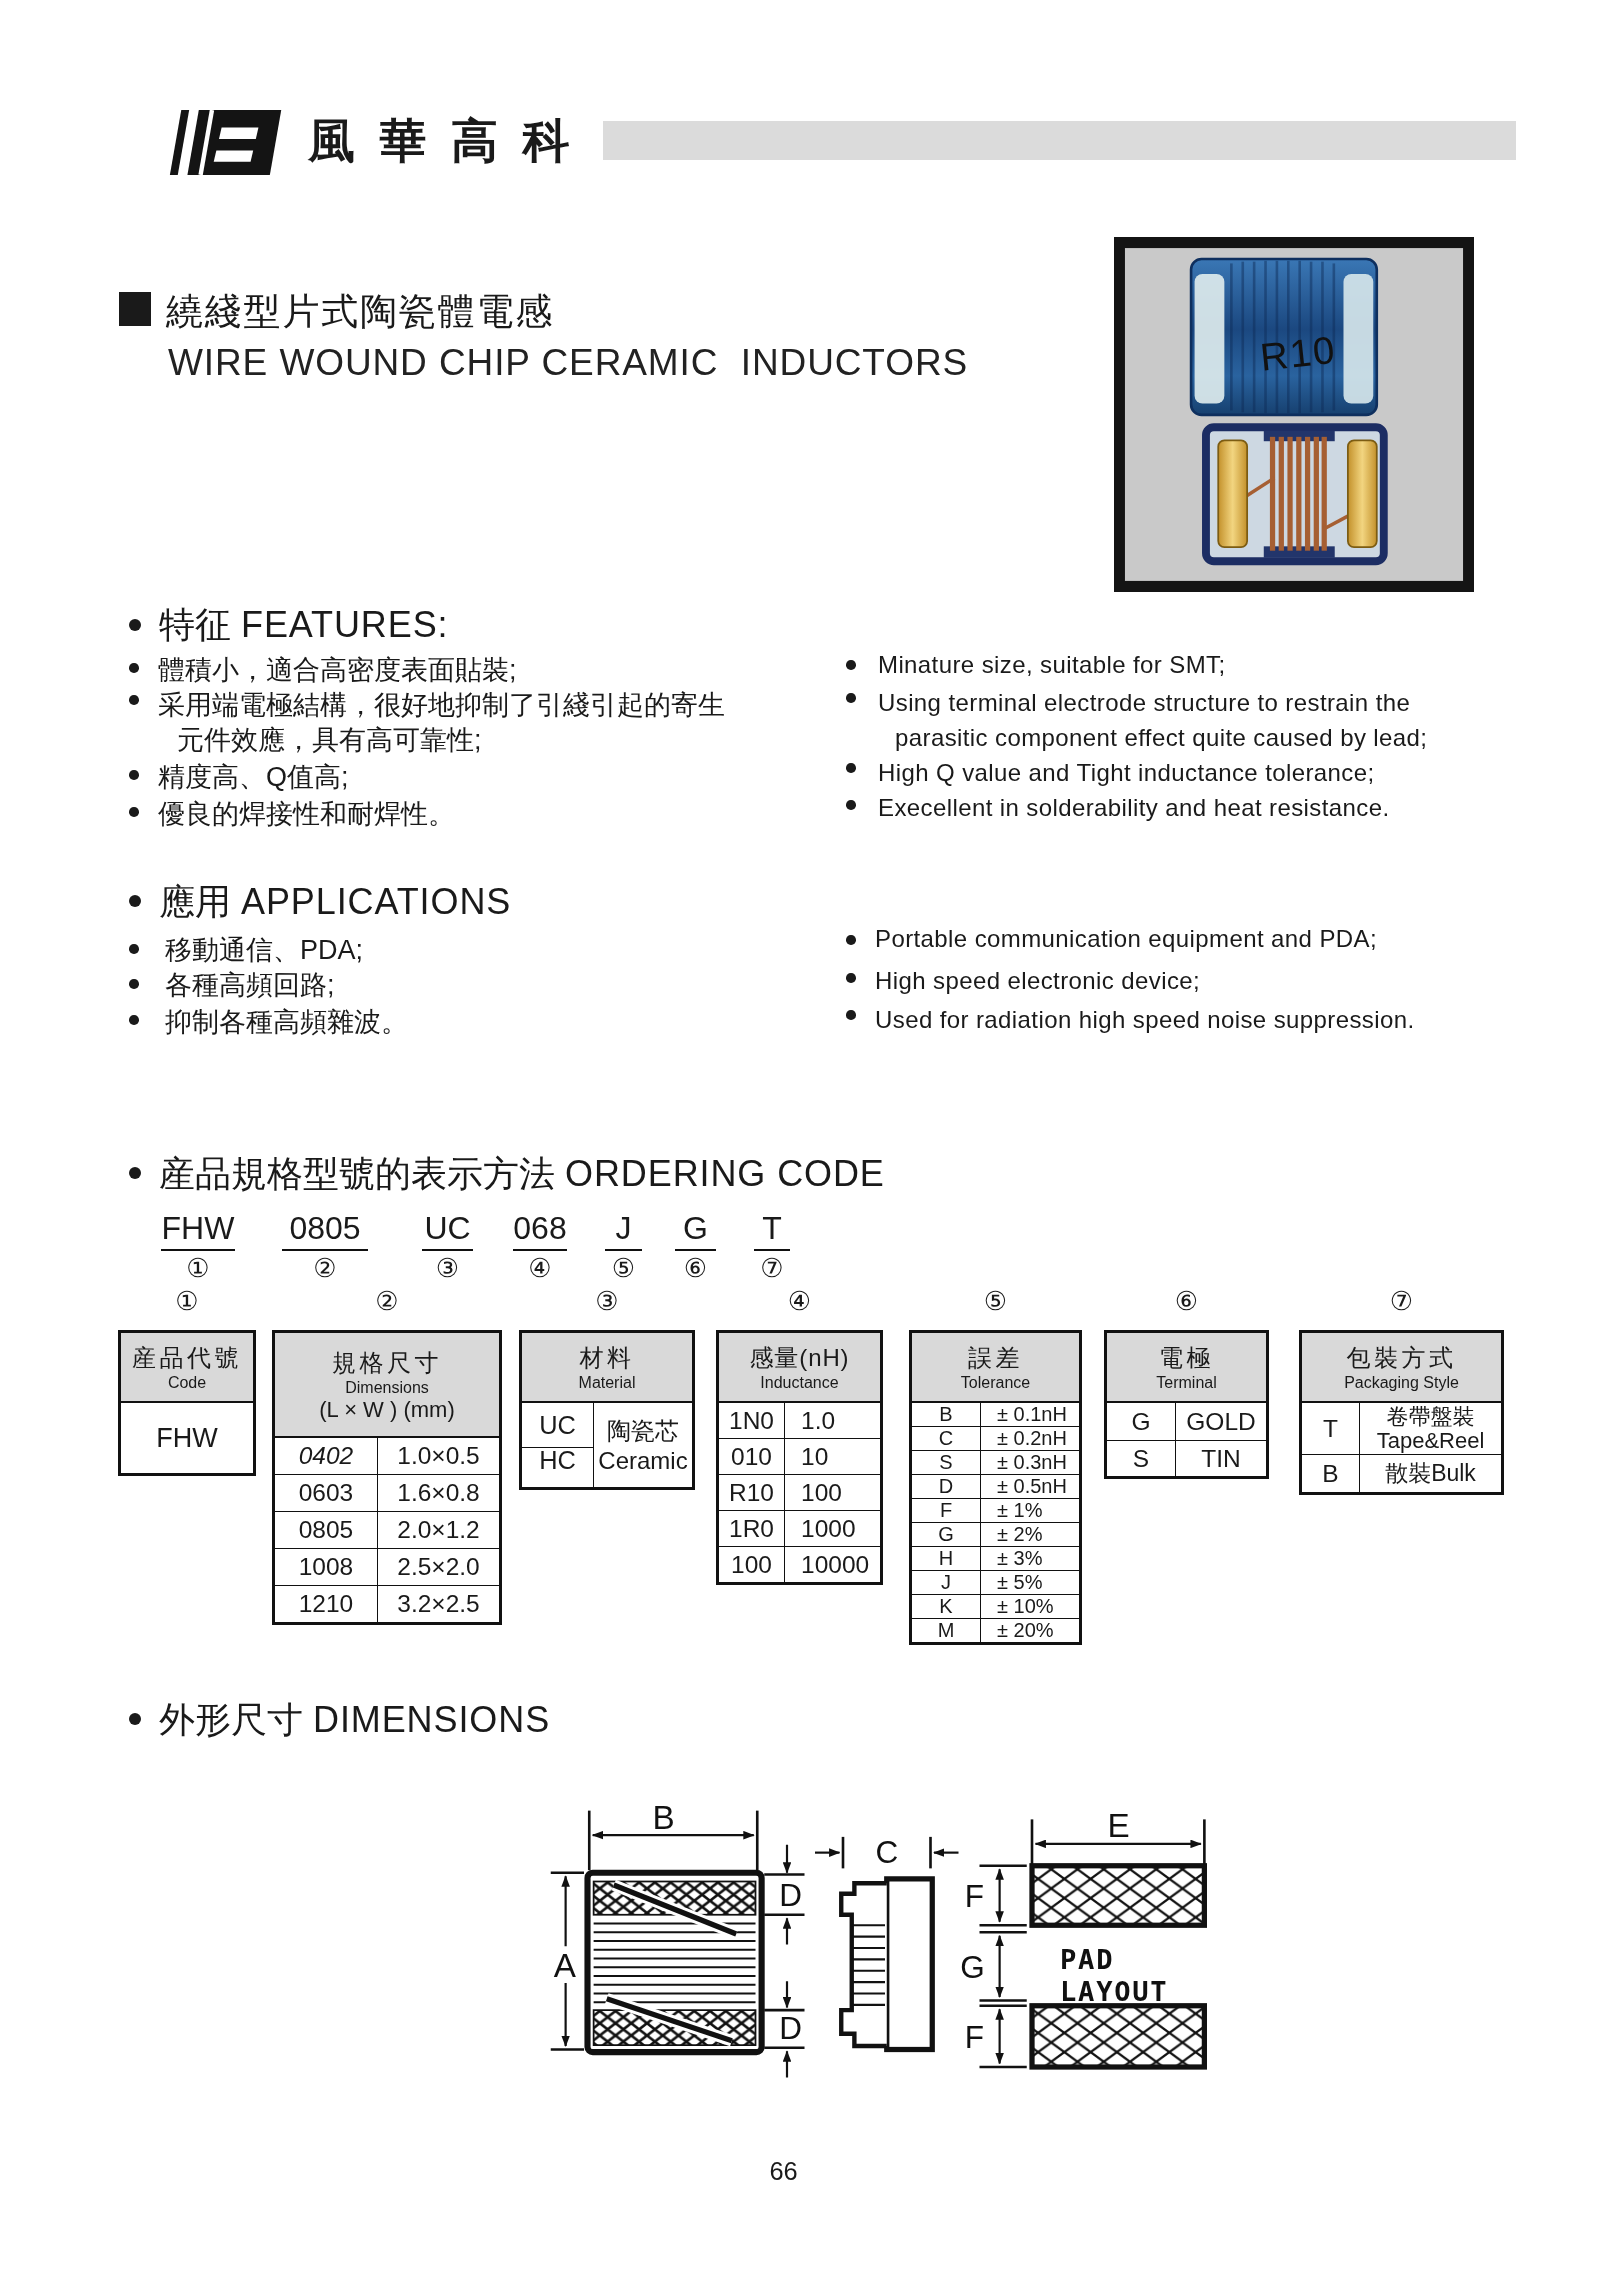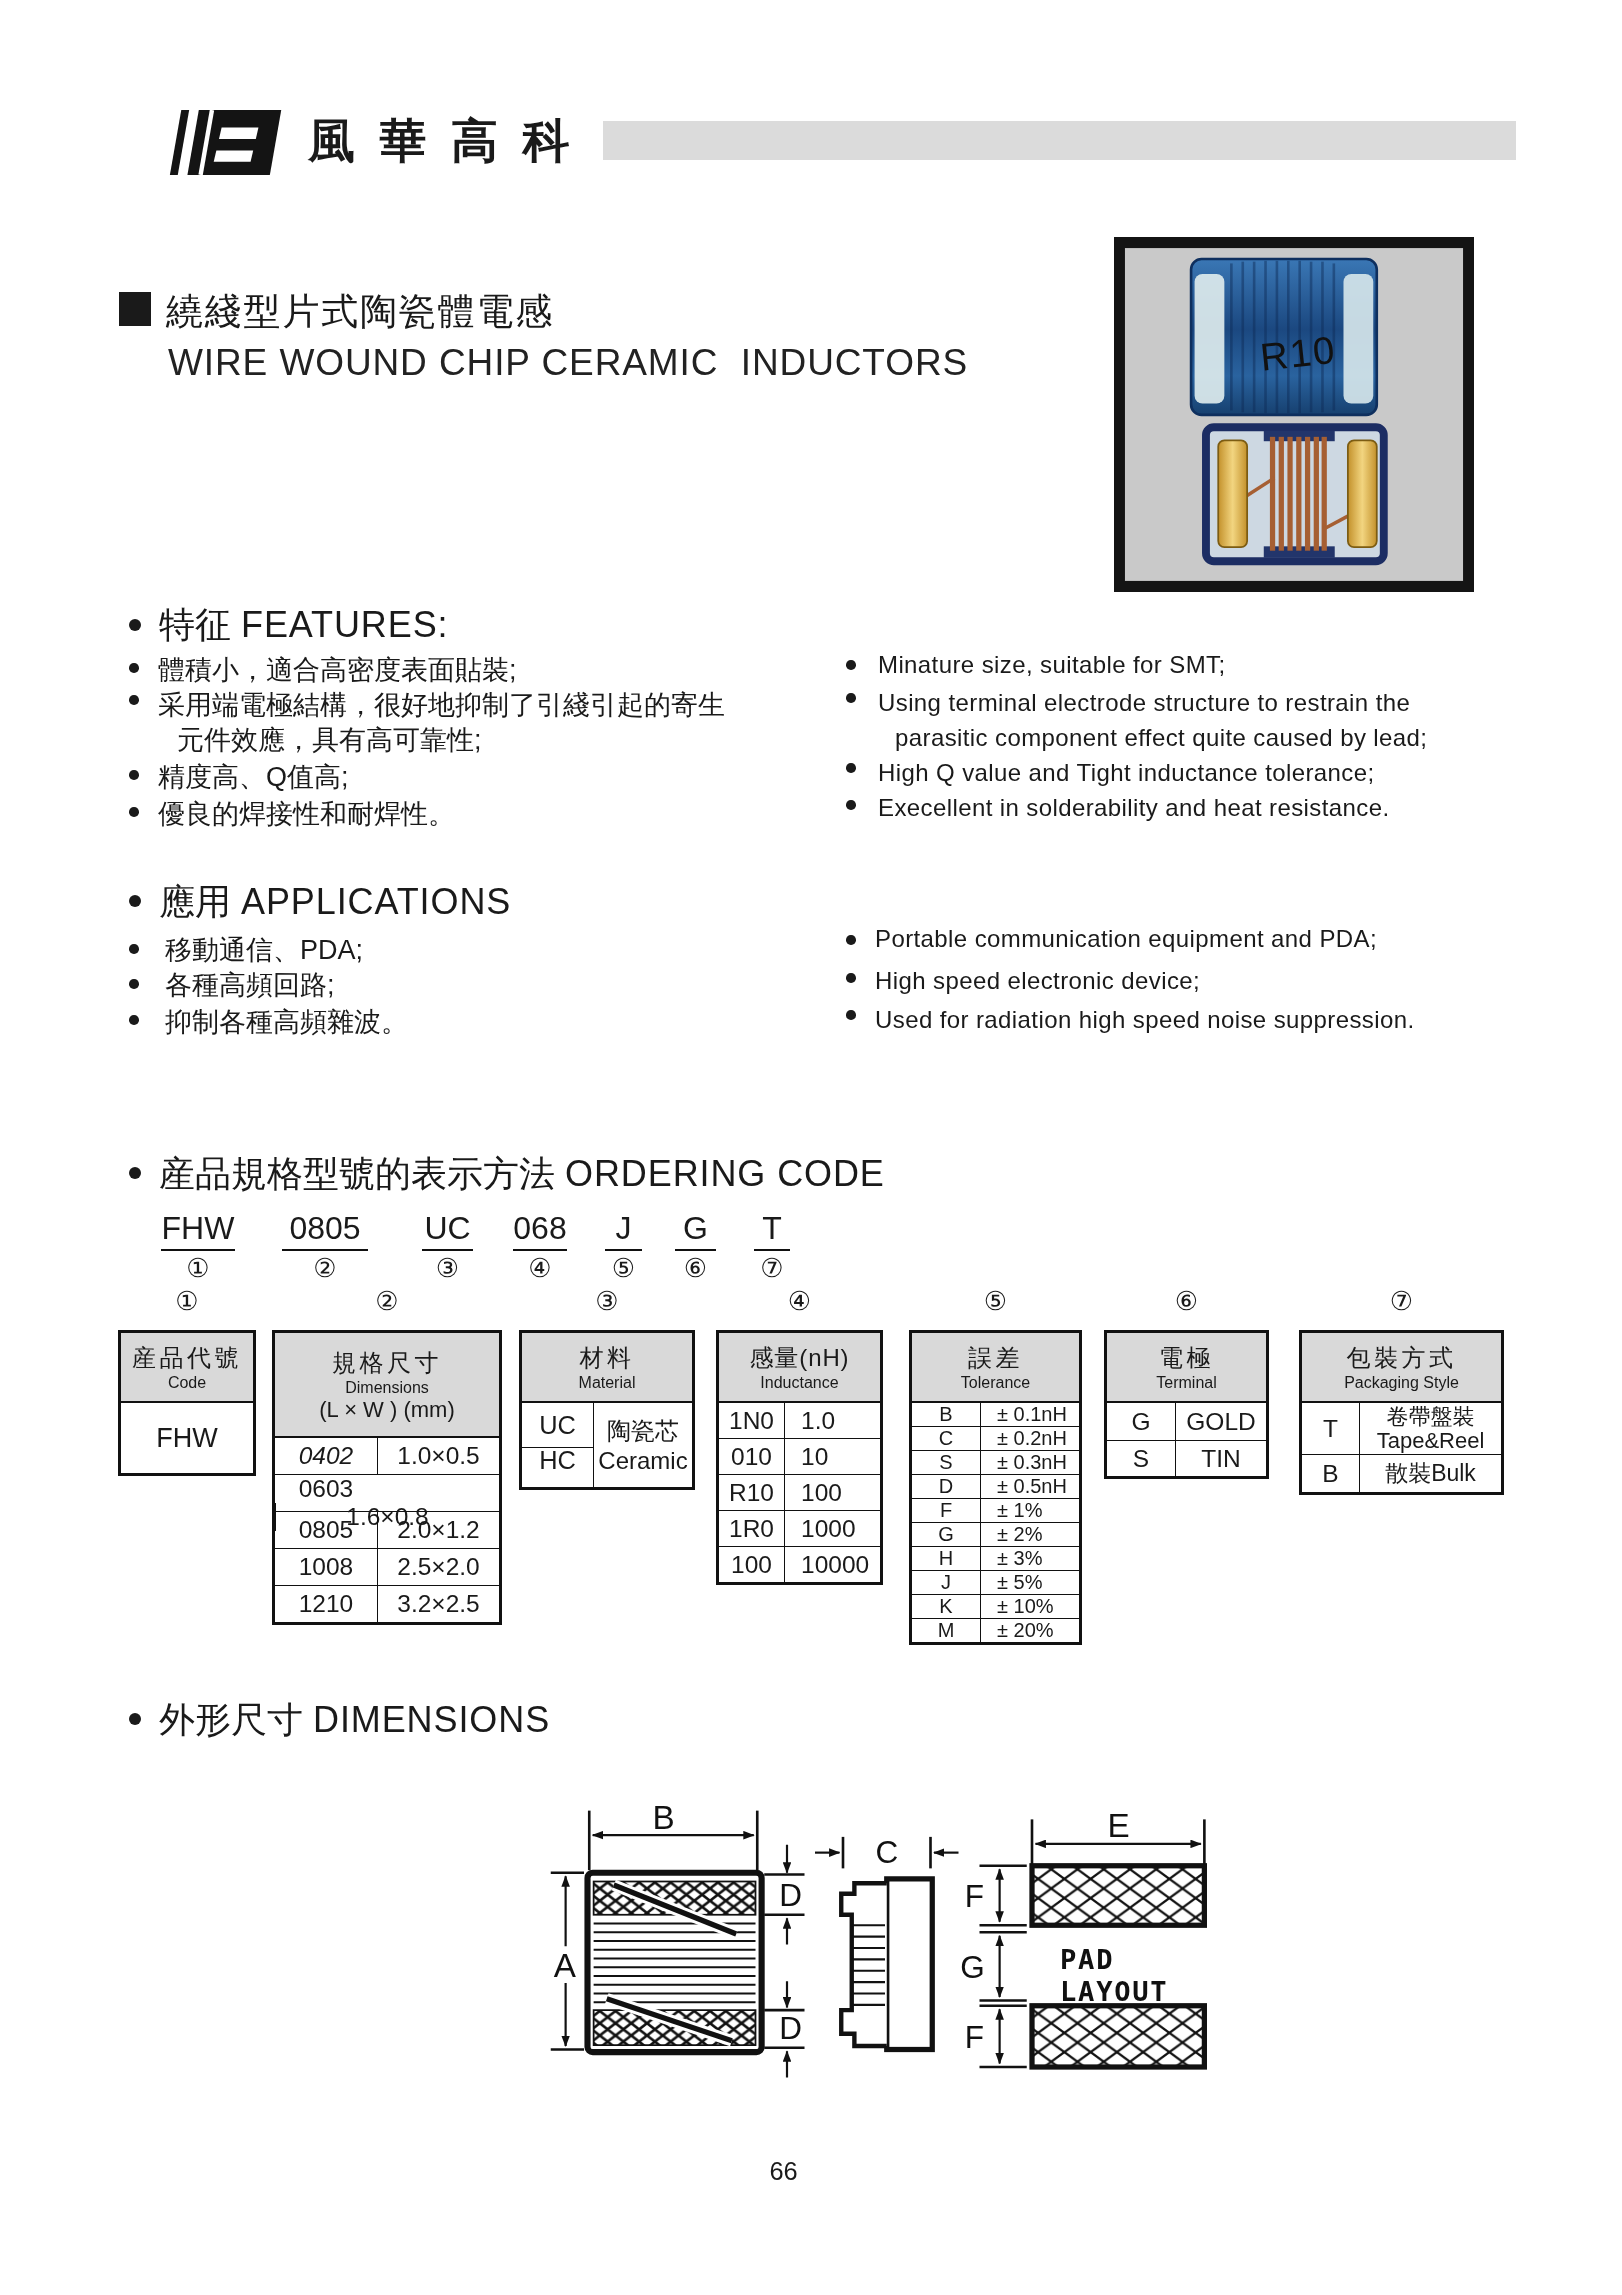--- a/index.html
+++ b/index.html
@@ -199,21 +199,21 @@
   <div class="ot" style="left:272px; width:230px;">
     <div class="ot-h" style="height:103px;">
       <div class="l1">規格尺寸</div>
       <div class="l2">Dimensions</div>
       <div class="l3">(L × W ) (mm)</div>
     </div>
     <div class="ot-r first" style="height:36px;">
       <div class="ot-c" style="width:102px;font-style:italic;">0402</div>
       <div class="ot-c rt" style="flex:1;">1.0×0.5</div>
     </div>
-    <div class="ot-r" style="height:36px;flex-direction:column;">
+    <div class="ot-r" style="height:36px;">
       <div class="ot-c" style="width:102px;">0603</div>
       <div class="ot-c rt" style="flex:1;">1.6×0.8</div>
     </div>
     <div class="ot-r" style="height:36px;">
       <div class="ot-c" style="width:102px;">0805</div>
       <div class="ot-c rt" style="flex:1;">2.0×1.2</div>
     </div>
     <div class="ot-r" style="height:36px;">
       <div class="ot-c" style="width:102px;">1008</div>
       <div class="ot-c rt" style="flex:1;">2.5×2.0</div>

